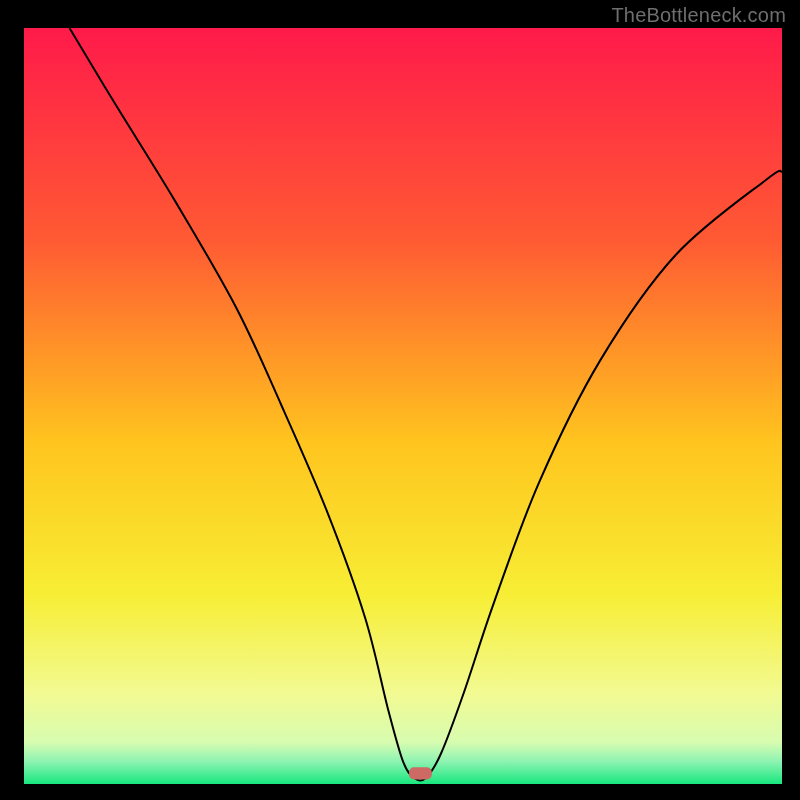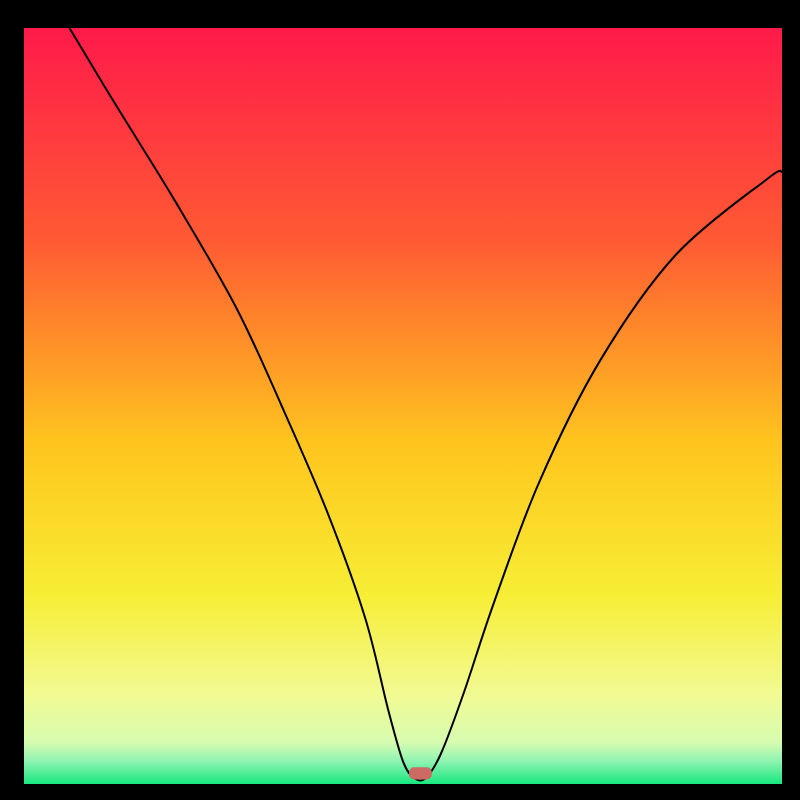--- a/index.html
+++ b/index.html
@@ -36,20 +36,21 @@
   .plot svg {
     display: block;
     width: 758px;
     height: 756px;
   }
 </style>
 </head>
 <body>
 
 <div class="frame">
+  <div class="watermark">TheBottleneck.com</div>
 
   <div class="plot">
     <svg id="chart-svg" viewBox="0 0 758 756" preserveAspectRatio="none">
       <defs>
         <linearGradient id="bg-grad" x1="0" y1="0" x2="0" y2="1">
             <stop offset="0%" stop-color="#ff1a4a"></stop>
             <stop offset="28.000000000000004%" stop-color="#ff5a33"></stop>
             <stop offset="55.00000000000001%" stop-color="#ffc51e"></stop>
             <stop offset="75%" stop-color="#f7ee35"></stop>
             <stop offset="88%" stop-color="#f2fa92"></stop>

